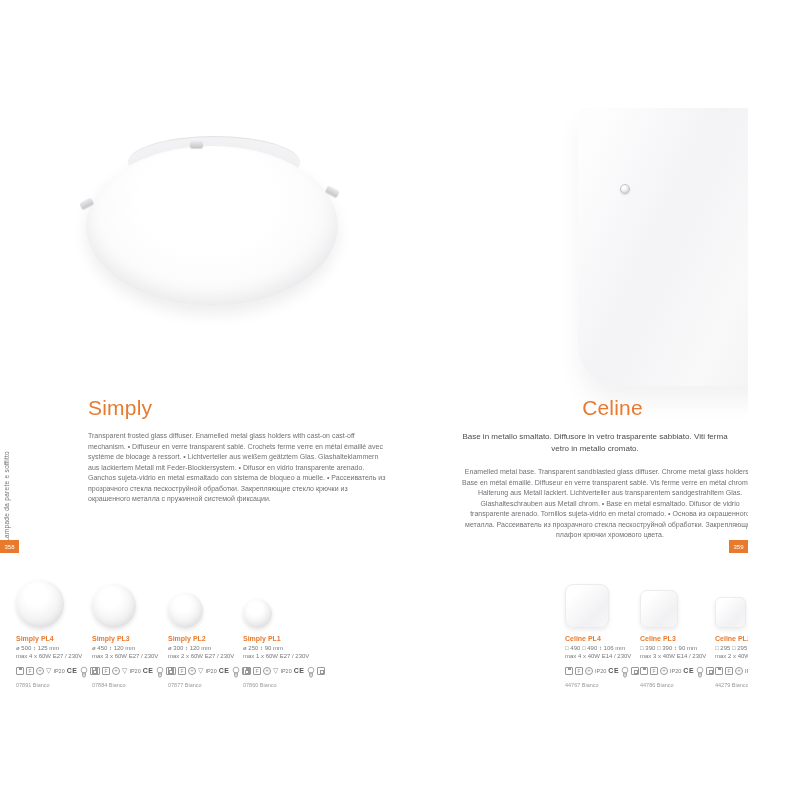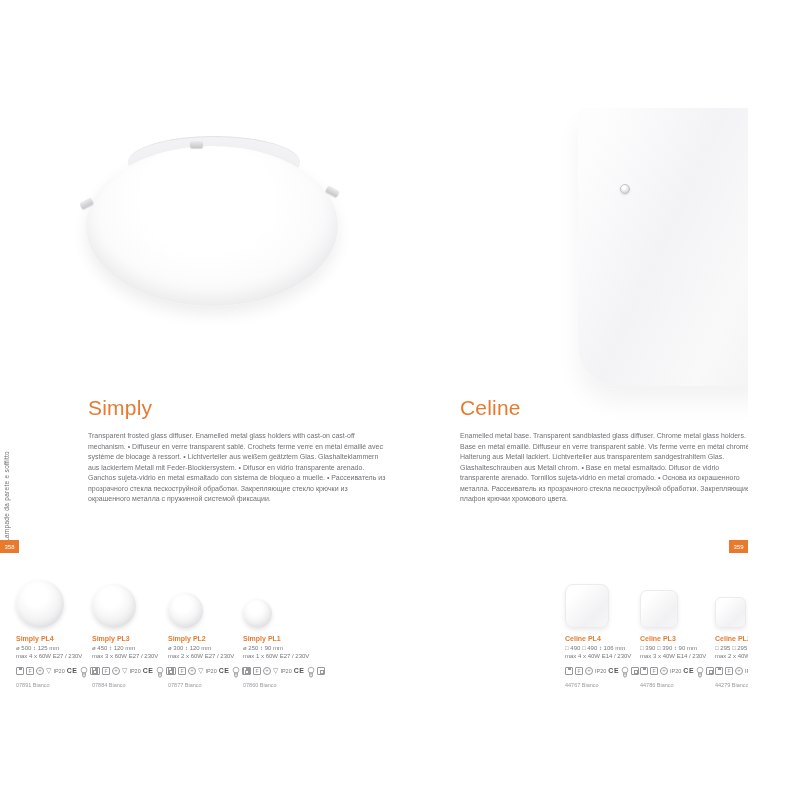--- a/index.html
+++ b/index.html
@@ -32,21 +32,21 @@
         border-radius:6px 0 0 40px;
         background:linear-gradient(115deg,#fdfdfe 8%,#f3f3f5 42%,#f9f9fa 70%,#f0f0f2 100%);
         box-shadow:0 16px 24px rgba(0,0,0,.05);}
   .screw{position:absolute;left:42px;top:76px;width:8px;height:8px;border-radius:50%;
          background:radial-gradient(circle at 35% 30%,#ffffff 20%,#d6d6da 75%,#b9b9bf 100%);
          border:1px solid #c2c2c7;box-shadow:0 1px 2px rgba(0,0,0,.12);}
 
   
   .col{position:absolute;top:396px;width:305px;}
   .col.simply{left:88px;}
-  .col.celine{left:460px;}
+  .col.celine{left:460px;text-align:center;}
   .prod-title{font-size:21px;font-weight:400;color:#e87a2e;margin:0 0 11px 0;letter-spacing:.2px;}
   .desc-it{font-size:8px;color:#4c4c4e;line-height:1.45;width:270px;margin:0 0 13px 0;}
   .desc-multi{font-size:7px;color:#707174;line-height:1.5;width:300px;margin:0;}
 
   
   .variants{position:absolute;top:576px;height:120px;}
   .variants.simply{left:16px;width:315px;}
   .variants.celine{left:565px;width:235px;}
   .vcard{position:absolute;top:0;width:72px;}
   .thumb-wrap{height:52px;display:flex;align-items:flex-end;}
@@ -95,20 +95,21 @@
     <div class="screw"></div>
   </div>
 
   <div class="col simply">
     <h1 class="prod-title">Simply</h1>
     <p class="desc-multi">Transparent frosted glass diffuser. Enamelled metal glass holders with cast-on cast-off mechanism. • Diffuseur en verre transparent sablé. Crochets ferme verre en métal émaillé avec système de blocage à ressort. • Lichtverteiler aus weißem geätztem Glas. Glashalteklammern aus lackiertem Metall mit Feder-Blockiersystem. • Difusor en vidrio transparente arenado. Ganchos sujeta-vidrio en metal esmaltado con sistema de bloqueo a muelle. • Рассеиватель из прозрачного стекла пескоструйной обработки. Закрепляющие стекло крючки из окрашенного металла с пружинной системой фиксации.</p>
   </div>
 
   <div class="col celine">
     <h1 class="prod-title">Celine</h1>
+    <p class="desc-it">Base in metallo smaltato. Diffusore in vetro trasparente sabbiato. Viti ferma vetro in metallo cromato.</p>
     <p class="desc-multi">Enamelled metal base. Transparent sandblasted glass diffuser. Chrome metal glass holders. • Base en métal émaillé. Diffuseur en verre transparent sablé. Vis ferme verre en métal chromé. • Halterung aus Metall lackiert. Lichtverteiler aus transparentem sandgestrahltem Glas. Glashalteschrauben aus Metall chrom. • Base en metal esmaltado. Difusor de vidrio transparente arenado. Tornillos sujeta-vidrio en metal cromado. • Основа из окрашенного металла. Рассеиватель из прозрачного стекла пескоструйной обработки. Закрепляющие плафон крючки хромового цвета.</p>
   </div>
 
   <div class="variants simply">
 
     <div class="vcard" style="left:0;">
       <div class="thumb-wrap">
           <div class="thumb-ball" style="width:48px;height:48px;"></div>
         </div>
       <div class="vname">Simply PL4</div>

